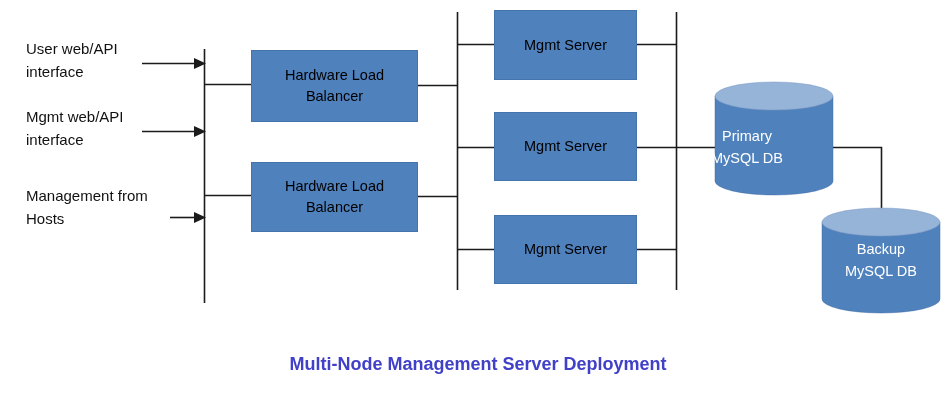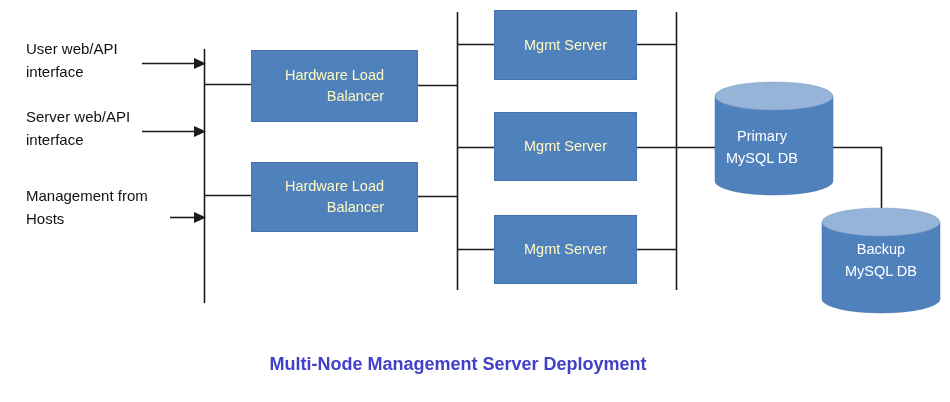--- a/index.html
+++ b/index.html
@@ -15,25 +15,25 @@
     position:absolute;
     left:26px;
     color:#111111;
     font-size:15px;
     line-height:23px;
     white-space:pre-line;
   }
   .node{
     position:absolute;
     background:#4f81bd;
-    color:#fef9c3;
+    color:#000000;
     display:flex;
     align-items:center;
     justify-content:center;
-    text-align:right;
+    text-align:center;
     font-size:14.5px;
     line-height:21px;
     white-space:pre-line;
     box-shadow:inset 0 0 0 1px rgba(62,104,158,0.55);
   }
   .cyl-label{
     position:absolute;
     color:#ffffff;
     display:flex;
     align-items:center;
@@ -45,20 +45,21 @@
     pointer-events:none;
   }
   .diagram-title{
     position:absolute;
     left:0;top:354px;
     width:916px;
     text-align:center;
     color:#4140c8;
     font-size:18px;
     font-weight:bold;
+    padding-left:20px;
   }
 </style>
 </head>
 <body>
 
 <div class="canvas">
 
   <svg class="wires" width="950" height="402" viewBox="0 0 950 402">
     <g stroke="#1b1b1b" stroke-width="1.6" fill="none">
 
@@ -97,34 +98,34 @@
       <ellipse cx="774" cy="96" rx="59" ry="14" fill="#96b3d8" stroke="#7f9cc4" stroke-opacity="0.5" stroke-width="1"></ellipse>
     </g>
     <g>
       <path d="M822,222 L822,299 A59,14 0 0 0 940,299 L940,222 Z" fill="#4f81bd" stroke="#3d6aa2" stroke-opacity="0.45" stroke-width="1"></path>
       <ellipse cx="881" cy="222" rx="59" ry="14" fill="#96b3d8" stroke="#7f9cc4" stroke-opacity="0.5" stroke-width="1"></ellipse>
     </g>
   </svg>
 
   <div class="input-label" style="top:37px">User web/API
 interface</div>
-  <div class="input-label" style="top:105px">Server web/API
+  <div class="input-label" style="top:105px">Mgmt web/API
 interface</div>
   <div class="input-label" style="top:184px">Management from
 Hosts</div>
 
   <div class="node" style="left:251px;top:50px;width:167px;height:72px">Hardware Load
 Balancer</div>
   <div class="node" style="left:251px;top:162px;width:167px;height:70px">Hardware Load
 Balancer</div>
 
   <div class="node" style="left:494px;top:10px;width:143px;height:70px">Mgmt Server</div>
   <div class="node" style="left:494px;top:112px;width:143px;height:69px">Mgmt Server</div>
   <div class="node" style="left:494px;top:215px;width:143px;height:69px">Mgmt Server</div>
 
-  <div class="cyl-label" style="left:715px;top:110px;width:94px;height:74px">Primary
+  <div class="cyl-label" style="left:700px;top:110px;width:94px;height:74px">Primary
 MySQL DB</div>
   <div class="cyl-label" style="left:822px;top:222px;width:118px;height:75px">Backup
 MySQL DB</div>
 
   <div class="diagram-title">Multi-Node Management Server Deployment</div>
 
 </div>
 
 </body></html>

